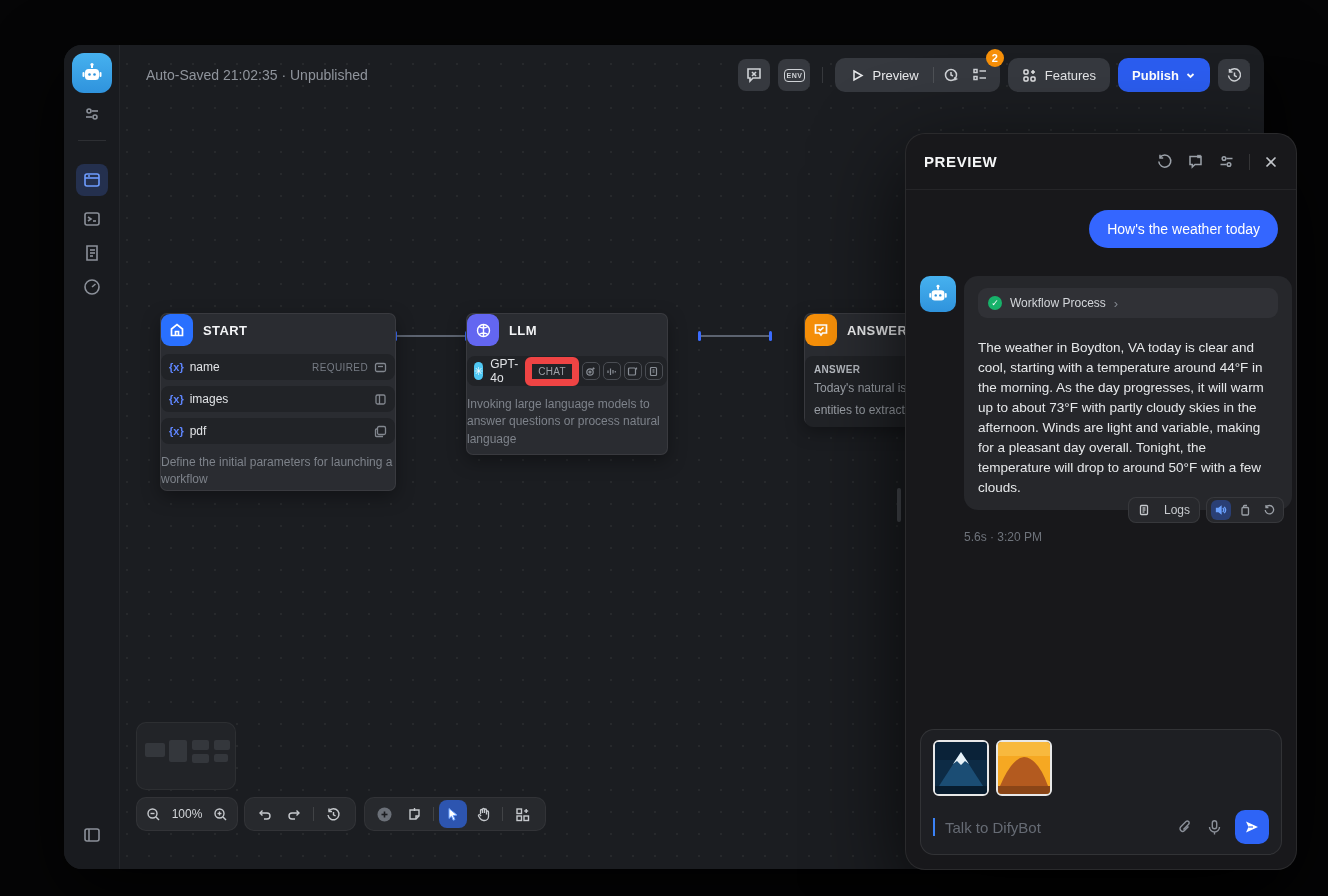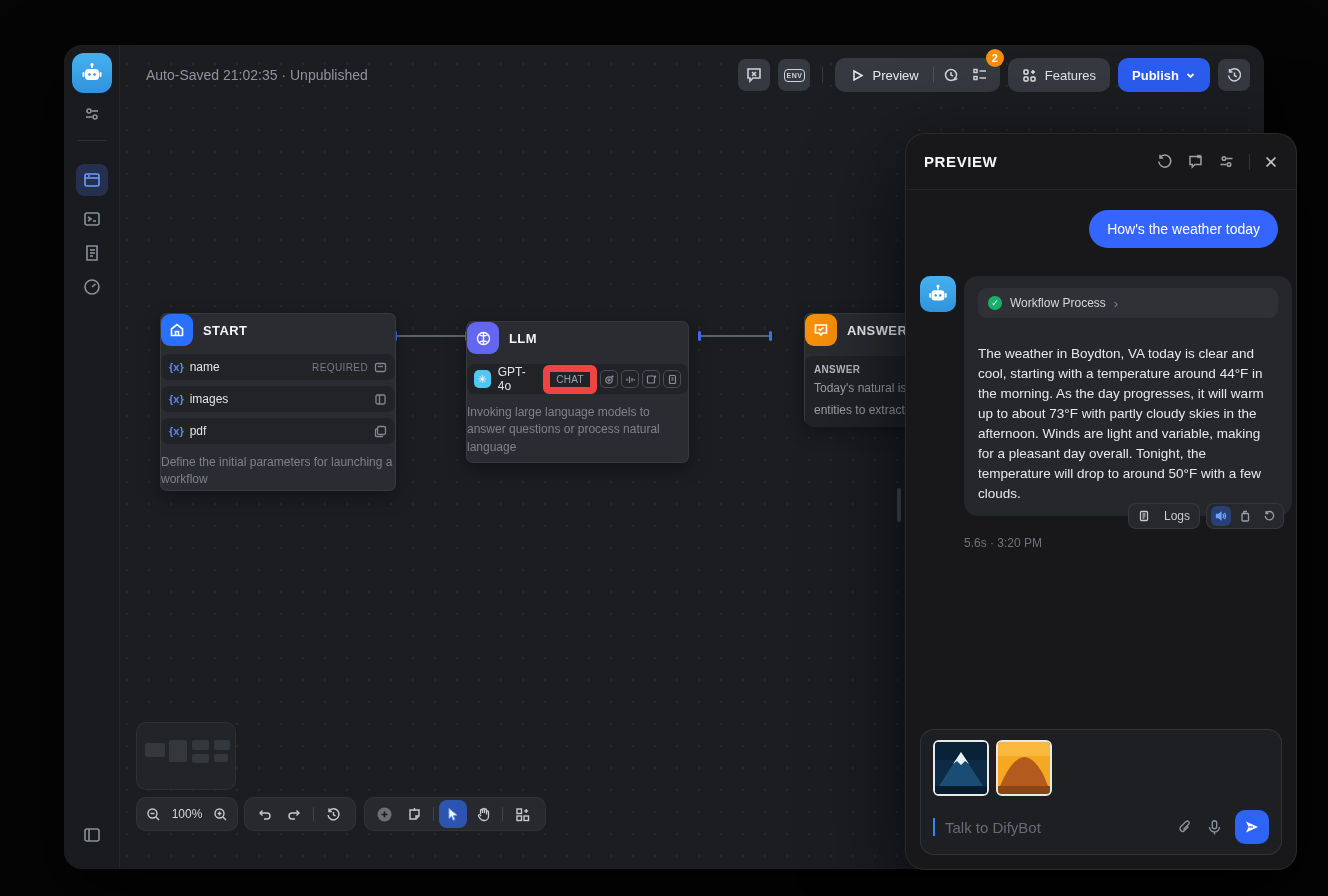--- a/index.html
+++ b/index.html
@@ -98,21 +98,21 @@
   .user-bubble { background:#3466ff; color:#fff; font-size:14px; border-radius:20px; padding:11px 18px; }
   .bot-row { display:flex; gap:8px; margin-top:28px; align-items:flex-start; }
   .bot-avatar { width:36px; height:36px; border-radius:10px; background:linear-gradient(180deg,#46b1ef,#2f93dd);
                 flex:none; display:flex; align-items:center; justify-content:center; }
   .bot-card { position:relative; background:#26272b; border-radius:14px; padding:12px 14px; width:328px; }
   .wf-pill { display:flex; align-items:center; gap:8px; height:30px; background:#303136; border-radius:9px;
              padding:0 10px; font-size:12px; color:#d3d6da; }
   .wf-check { width:14px; height:14px; border-radius:50%; background:#17b26a; color:#fff; display:flex;
               align-items:center; justify-content:center; font-size:9px; }
   .wf-chev { color:#82878f; font-size:13px; }
-  .bot-text { margin-top:26px; font-size:13.5px; line-height:20px; color:#e6e8ea; }
+  .bot-text { margin-top:20px; font-size:13.5px; line-height:20px; color:#e6e8ea; }
   .bot-actions { position:absolute; right:8px; bottom:-13px; display:flex; gap:6px; }
   .logs-btn { display:flex; align-items:center; gap:14px; height:26px; background:#27282c; border:1px solid rgba(255,255,255,.08);
               border-radius:8px; padding:0 9px; font-size:12px; color:#c7cace; }
   .act-group { display:flex; align-items:center; gap:4px; height:26px; background:#27282c; border:1px solid rgba(255,255,255,.08);
                border-radius:8px; padding:0 4px; color:#9ba0a7; }
   .act-btn { width:20px; height:20px; border-radius:6px; display:flex; align-items:center; justify-content:center; }
   .act-btn.active { background:#2a3f75; color:#6ba1ff; }
   .bot-meta { margin-top:20px; font-size:12px; color:#6e737b; }
 
   .composer { margin-top:auto; background:#1e1f23; border:1px solid rgba(255,255,255,.09); border-radius:14px; padding:10px 12px; }
@@ -317,21 +317,21 @@
                 <rect x="3.5" y="1.5" width="8" height="8" rx="1.5"></rect>
                 <path d="M3.5 4 H2.5 a1 1 0 0 0 -1 1 v5.5 a1 1 0 0 0 1 1 H9"></path>
               </svg>
             </span>
           </span>
       </div>
     </div>
     <div class="node-desc">Define the initial parameters for launching a workflow</div>
   </div>
 
-  <div class="node" style="left:402px; top:276px; width:223px; height:142px;">
+  <div class="node" style="left:402px; top:268px; width:202px; height:142px;">
     <div class="node-head">
       <div class="node-icon" style="background:#6366f1;">
         <svg width="17" height="17" viewBox="0 0 17 17" fill="none" stroke="#fff" stroke-width="1.4">
             <circle cx="8.5" cy="8.5" r="6"></circle>
             <path d="M8.5 2.5 v12 M4 4.5 c3 2 6 2 9 0 M4 12.5 c3 -2 6 -2 9 0"></path>
           </svg>
       </div>
       <div class="node-title">LLM</div>
     </div>
     <div class="model-row">

